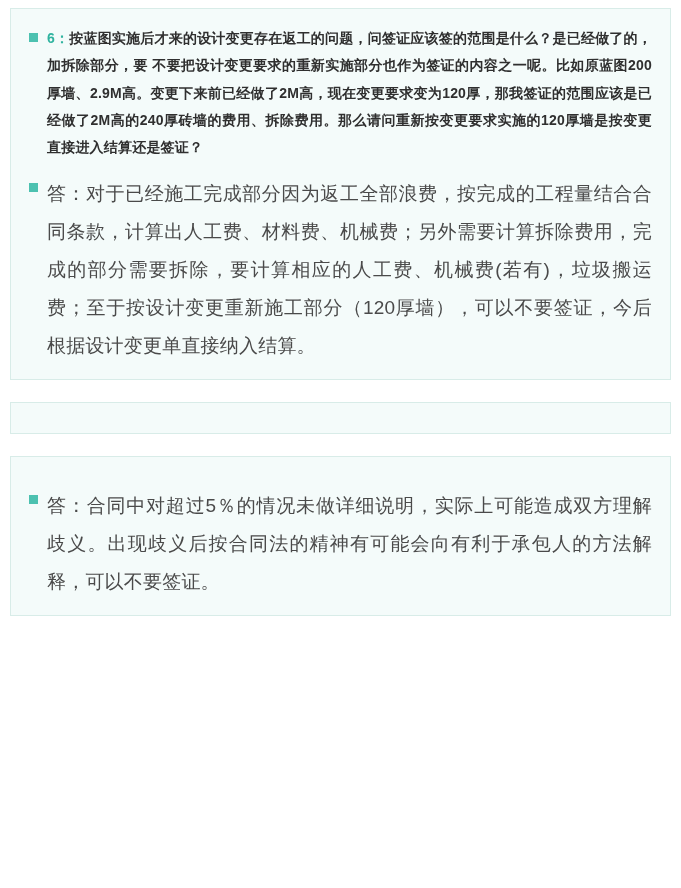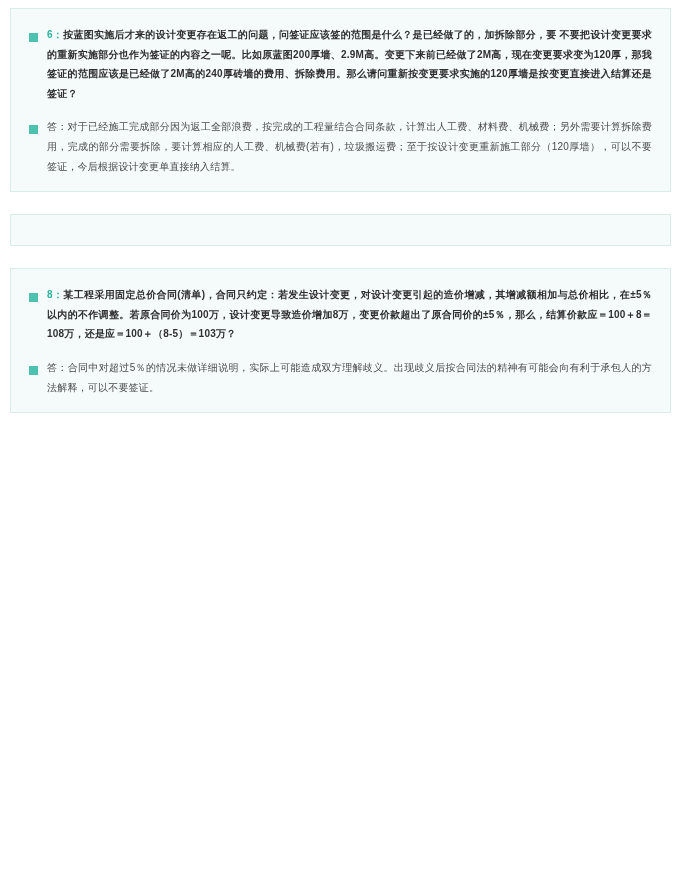--- a/index.html
+++ b/index.html
@@ -31,30 +31,30 @@
   }
   .bullet {
     width: 9px;
     height: 9px;
     background: #4cc1b0;
     flex: 0 0 auto;
     margin-top: 8px;
     margin-right: 9px;
   }
   .q-text {
-    font-size: 10px;
+    font-size: 14px;
     line-height: 1.95;
     font-weight: bold;
     color: #2f2f2f;
     text-align: justify;
     letter-spacing: 0.2px;
     flex: 1 1 auto;
   }
   .a-text {
-    font-size: 10px;
+    font-size: 19px;
     line-height: 2.0;
     color: #4a4a4a;
     text-align: justify;
     letter-spacing: 0.2px;
     flex: 1 1 auto;
   }
   .answer-block {
     margin-top: 14px;
   }
   .q-num {
@@ -78,23 +78,19 @@
     <div class="block answer-block">
       <span class="bullet"></span>
       <div class="a-text"><span class="a-label">答：</span><span>对于已经施工完成部分因为返工全部浪费，按完成的工程量结合合同条款，计算出人工费、材料费、机械费；另外需要计算拆除费用，完成的部分需要拆除，要计算相应的人工费、机械费(若有)，垃圾搬运费；至于按设计变更重新施工部分（120厚墙），可以不要签证，今后根据设计变更单直接纳入结算。</span></div>
     </div>
   </div>
 
   <div class="qa-card">
   </div>
 
   <div class="qa-card">
-    <div class="block">
-      <span class="bullet"></span>
-      <div class="q-text"><span class="q-num">8：</span><span>某工程采用固定总价合同(清单)，合同只约定：若发生设计变更，对设计变更引起的造价增减，其增减额相加与总价相比，在±5％以内的不作调整。若原合同价为100万，设计变更导致造价增加8万，变更价款超出了原合同价的±5％，那么，结算价款应＝100＋8＝108万，还是应＝100＋（8-5）＝103万？</span></div>
-    </div>
     <div class="block answer-block">
       <span class="bullet"></span>
       <div class="a-text"><span class="a-label">答：</span><span>合同中对超过5％的情况未做详细说明，实际上可能造成双方理解歧义。出现歧义后按合同法的精神有可能会向有利于承包人的方法解释，可以不要签证。</span></div>
     </div>
   </div>
 
 </div>
 
 </body></html>

